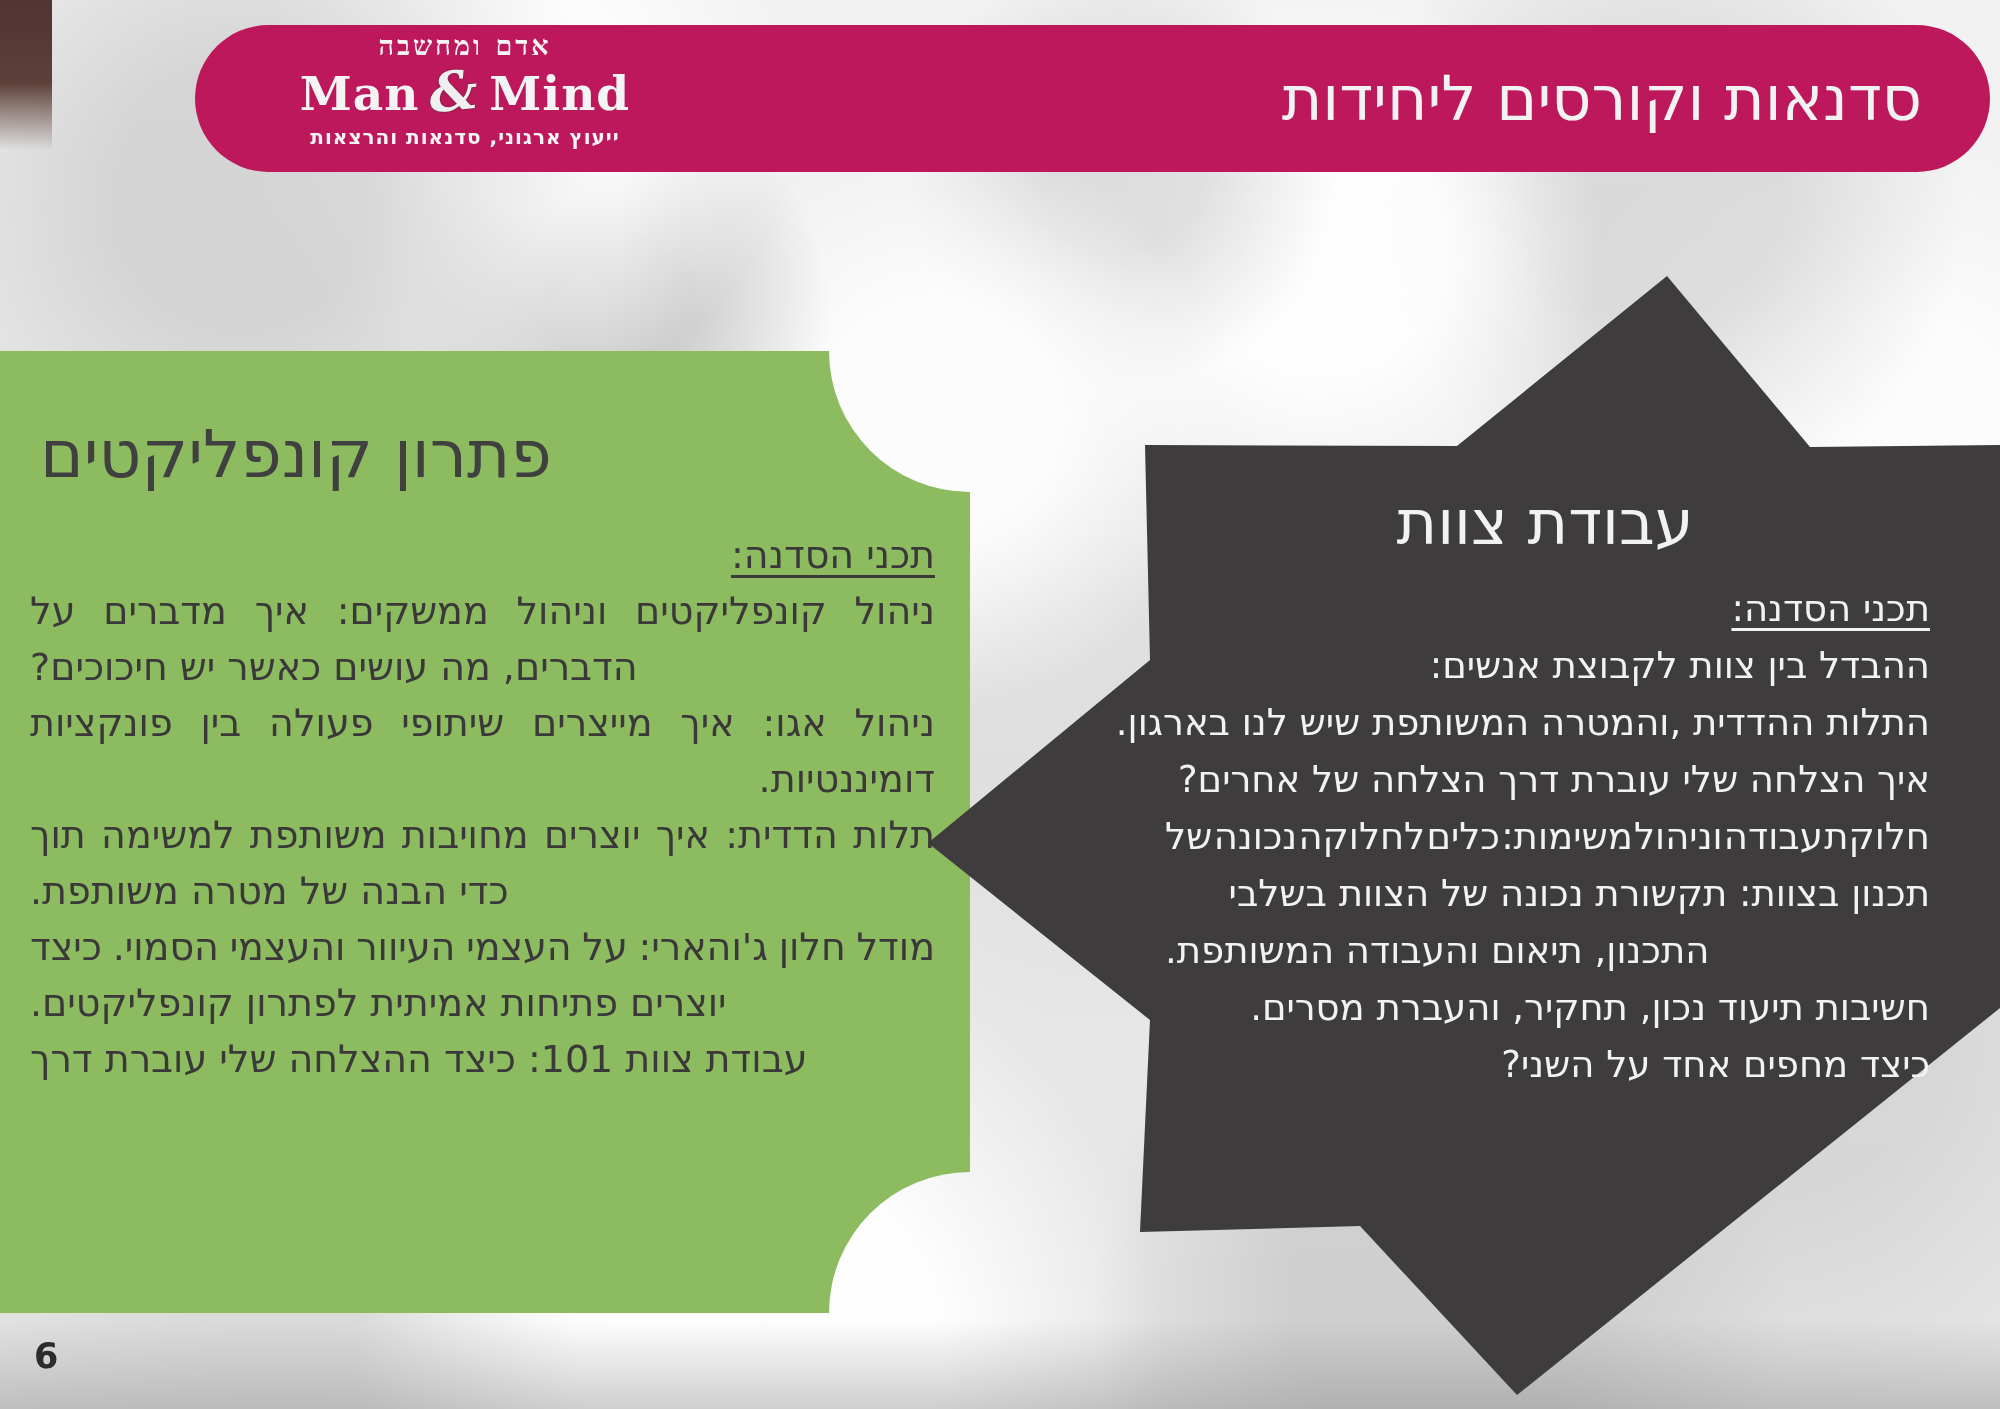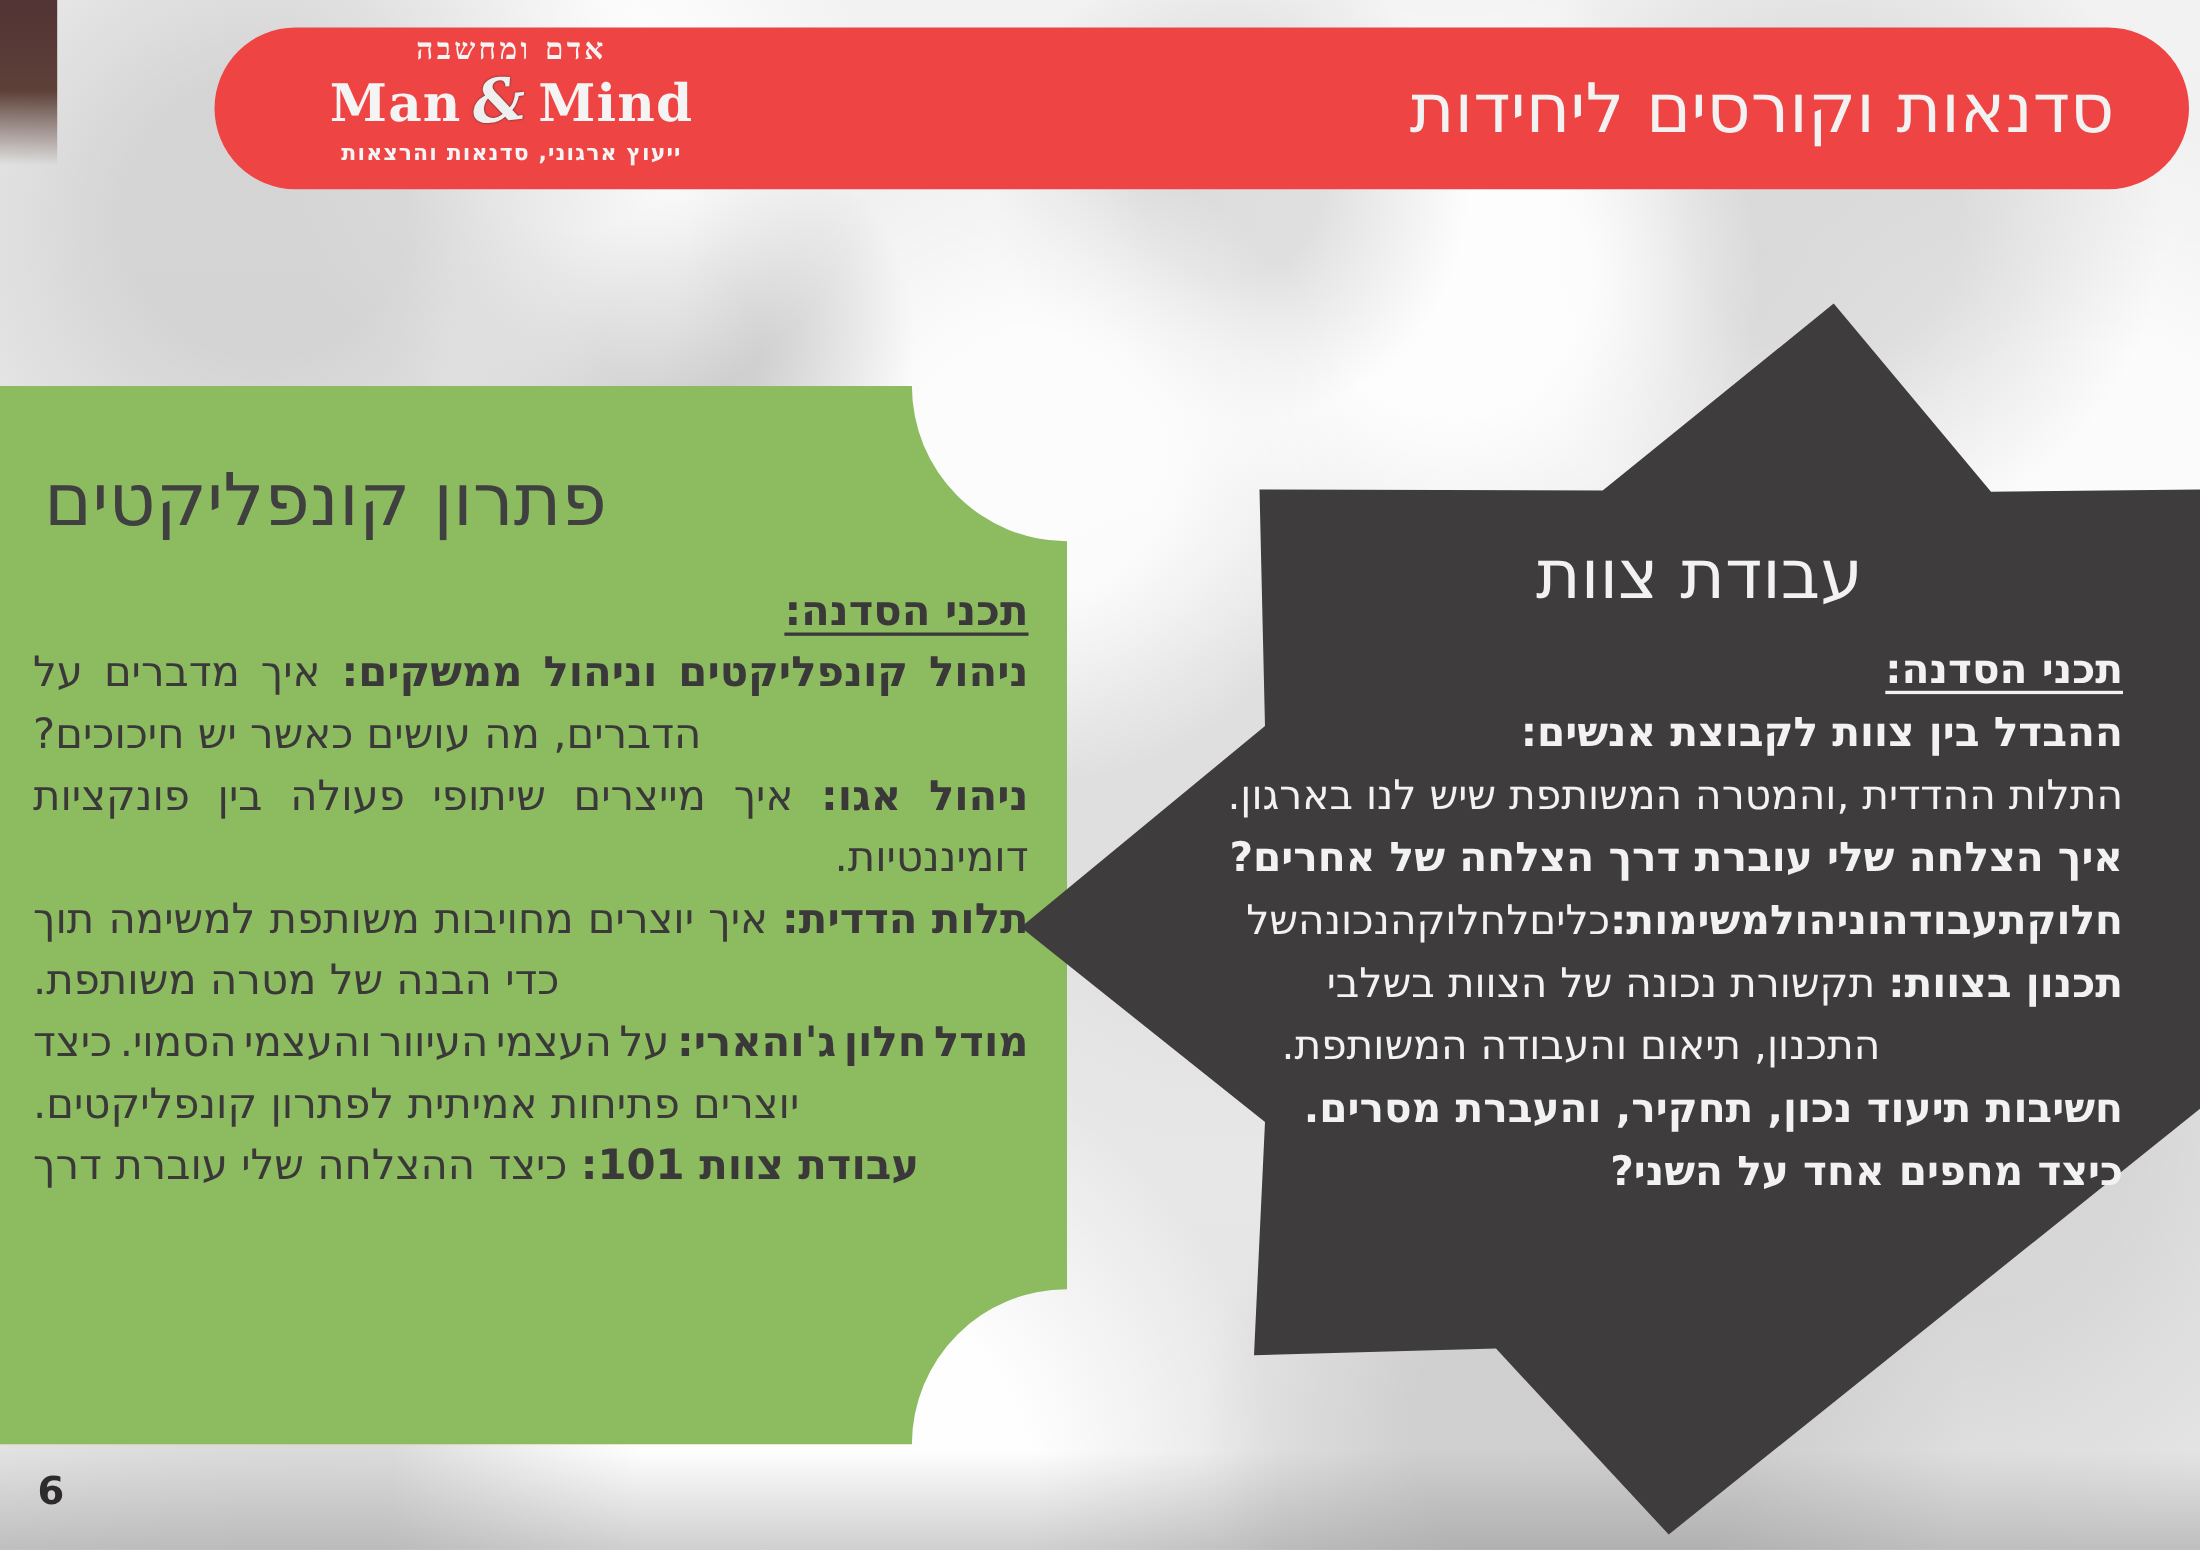--- a/index.html
+++ b/index.html
@@ -23,21 +23,21 @@
       radial-gradient(circle at 38% 96%, rgba(255,255,255,.95) 0 10%, transparent 22%),
       radial-gradient(circle at 14% 78%, rgba(208,208,208,.6) 0 9%, transparent 20%),
       linear-gradient(180deg,#f2f2f2 0%,#eaeaea 55%,#e4e4e4 100%);}
   .brick-corner{position:absolute;left:0;top:0;width:52px;height:150px;
     background:linear-gradient(180deg,#513434 0%,#5d4038 55%,rgba(93,64,56,0) 100%);}
   .photo-shade-bottom{position:absolute;left:0;bottom:0;width:100%;height:90px;
     background:linear-gradient(0deg,rgba(120,120,120,.35),transparent);}
 
   
   .header-bar{position:absolute;left:195px;top:25px;width:1795px;height:147px;
-    background:#ef4444;border-radius:74px;text-decoration:underline;}
+    background:#be185d;border-radius:74px;text-decoration:underline;}
   .logo{position:absolute;left:55px;top:4px;width:430px;text-align:center;color:#f4f4f4;}
   .logo-top{font-family:"DejaVu Serif",serif;font-size:27px;font-weight:bold;letter-spacing:3px;line-height:34px;}
   .logo-main{font-family:"DejaVu Serif",serif;font-size:47px;font-weight:bold;line-height:56px;letter-spacing:1px;}
   .amp{display:inline-block;font-style:italic;font-size:54px;transform:rotate(-6deg);
     margin:0 10px;color:#efefef;text-shadow:0 0 2px #2e2c2c;}
   .logo-sub{font-size:20px;font-weight:bold;line-height:30px;letter-spacing:1px;}
   .header-title{position:absolute;right:68px;top:32px;direction:rtl;
     color:#f2f2f2;font-size:62px;line-height:84px;white-space:nowrap;}
 
   
@@ -50,21 +50,21 @@
   .green-lines .tline{height:56px;line-height:56px;font-size:38px;}
 
   
   .star-title{position:absolute;left:1165px;top:488px;width:760px;text-align:center;direction:rtl;
     color:#f2f2f2;font-size:62px;line-height:70px;white-space:nowrap;}
   .star-lines{position:absolute;left:1165px;top:580px;width:765px;direction:rtl;color:#f2f2f2;}
   .star-lines .tline{height:57px;line-height:57px;font-size:37px;}
 
   
   .tline{white-space:nowrap;}
-  .tline span.b{font-weight:bold;}
+  .tline span.b{font-weight:normal;}
   .tline.u span{text-decoration:underline;text-underline-offset:7px;}
   .tline.right{text-align:right;}
   .tline.left{text-align:right;}
   .tline.center{text-align:left;}
   .tline.justify{display:flex;justify-content:space-between;white-space:nowrap;}
 
   .page-number{position:absolute;left:34px;top:1336px;font-size:35px;font-weight:bold;color:#2d2b2b;}
 </style>
 </head>
 <body>

